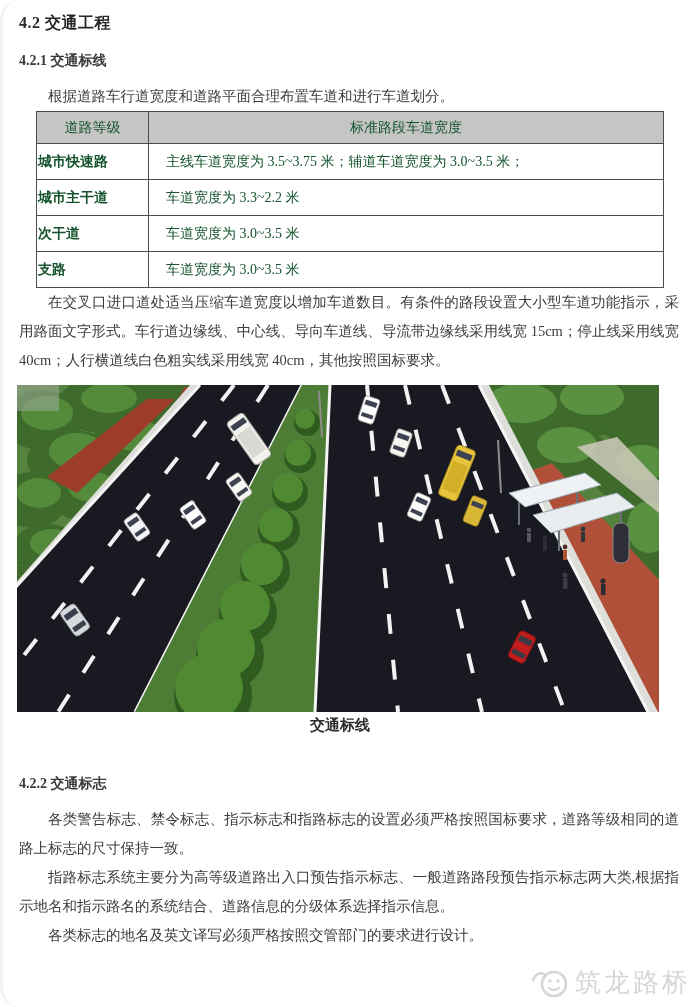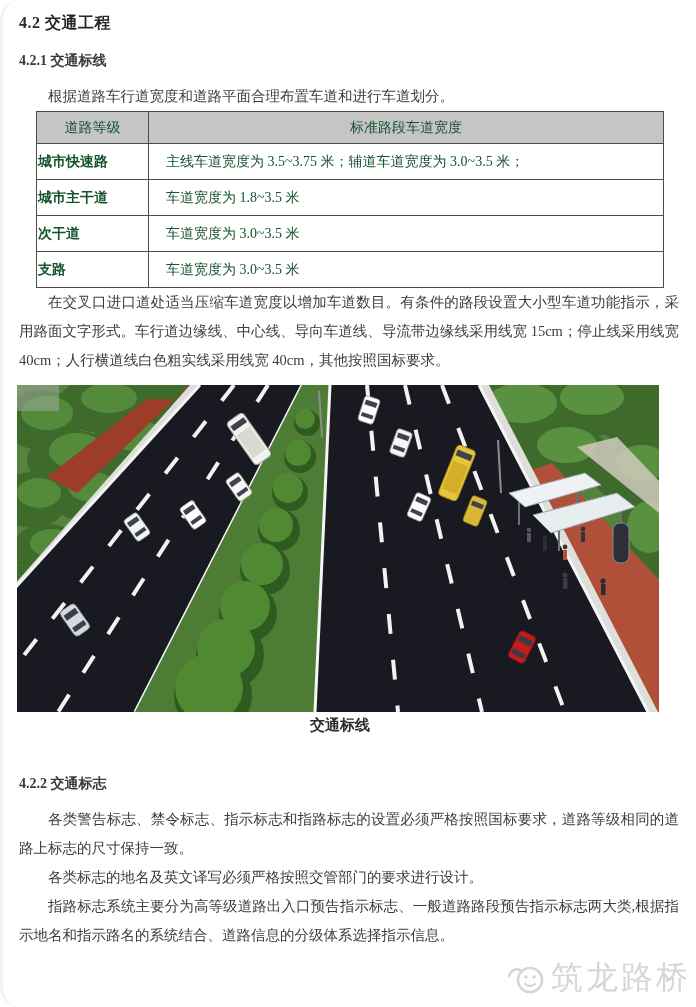--- a/index.html
+++ b/index.html
@@ -76,21 +76,21 @@
   }
   .h2-s422 { margin-top: 40px; }
   .watermark {
     position: absolute;
     right: 5px;
     bottom: 7px;
     display: flex;
     align-items: center;
     gap: 3px;
     color: #d6d6d6;
-    font-size: 32px;
+    font-size: 26px;
     font-family: "Liberation Sans", "DejaVu Sans", sans-serif;
     letter-spacing: 3px;
     user-select: none;
   }
 </style>
 </head>
 <body>
 
 <div class="page">
 
@@ -111,21 +111,21 @@
         <th>标准路段车道宽度</th>
       </tr>
     </thead>
     <tbody>
       <tr>
         <td class="grade">城市快速路</td>
         <td class="val">主线车道宽度为 3.5~3.75 米；辅道车道宽度为 3.0~3.5 米；</td>
       </tr>
       <tr>
         <td class="grade">城市主干道</td>
-        <td class="val">车道宽度为 1.8~3.5 米</td>
+        <td class="val">车道宽度为 3.3~2.2 米</td>
       </tr>
       <tr>
         <td class="grade">次干道</td>
         <td class="val">车道宽度为 3.0~3.5 米</td>
       </tr>
       <tr>
         <td class="grade">支路</td>
         <td class="val">车道宽度为 3.0~3.5 米</td>
       </tr>
     </tbody>
@@ -342,22 +342,22 @@
         </g>
       </g>
     </svg>
   </figure>
 
   <div class="caption">交通标线</div>
 
   <div class="h2 h2-s422">4.2.2 交通标志</div>
 
   <p class="body-par">各类警告标志、禁令标志、指示标志和指路标志的设置必须严格按照国标要求，道路等级相同的道路上标志的尺寸保持一致。</p>
+  <p class="body-par">指路标志系统主要分为高等级道路出入口预告指示标志、一般道路路段预告指示标志两大类,根据指示地名和指示路名的系统结合、道路信息的分级体系选择指示信息。</p>
   <p class="body-par">各类标志的地名及英文译写必须严格按照交管部门的要求进行设计。</p>
-  <p class="body-par">指路标志系统主要分为高等级道路出入口预告指示标志、一般道路路段预告指示标志两大类,根据指示地名和指示路名的系统结合、道路信息的分级体系选择指示信息。</p>
 
   <div class="watermark">
     <svg width="42" height="36" viewBox="0 0 42 36">
       <path d="M3 16 q4 -9 11 -6" fill="none" stroke="#d6d6d6" stroke-width="2.6" stroke-linecap="round"></path>
       <circle cx="24" cy="20" r="12" fill="none" stroke="#d6d6d6" stroke-width="2.6"></circle>
       <circle cx="20" cy="17" r="1.7" fill="#d6d6d6"></circle>
       <circle cx="28" cy="17" r="1.7" fill="#d6d6d6"></circle>
       <path d="M19 24 q5 4 10 0" fill="none" stroke="#d6d6d6" stroke-width="2.2" stroke-linecap="round"></path>
     </svg>
     <span>筑龙路桥</span>

